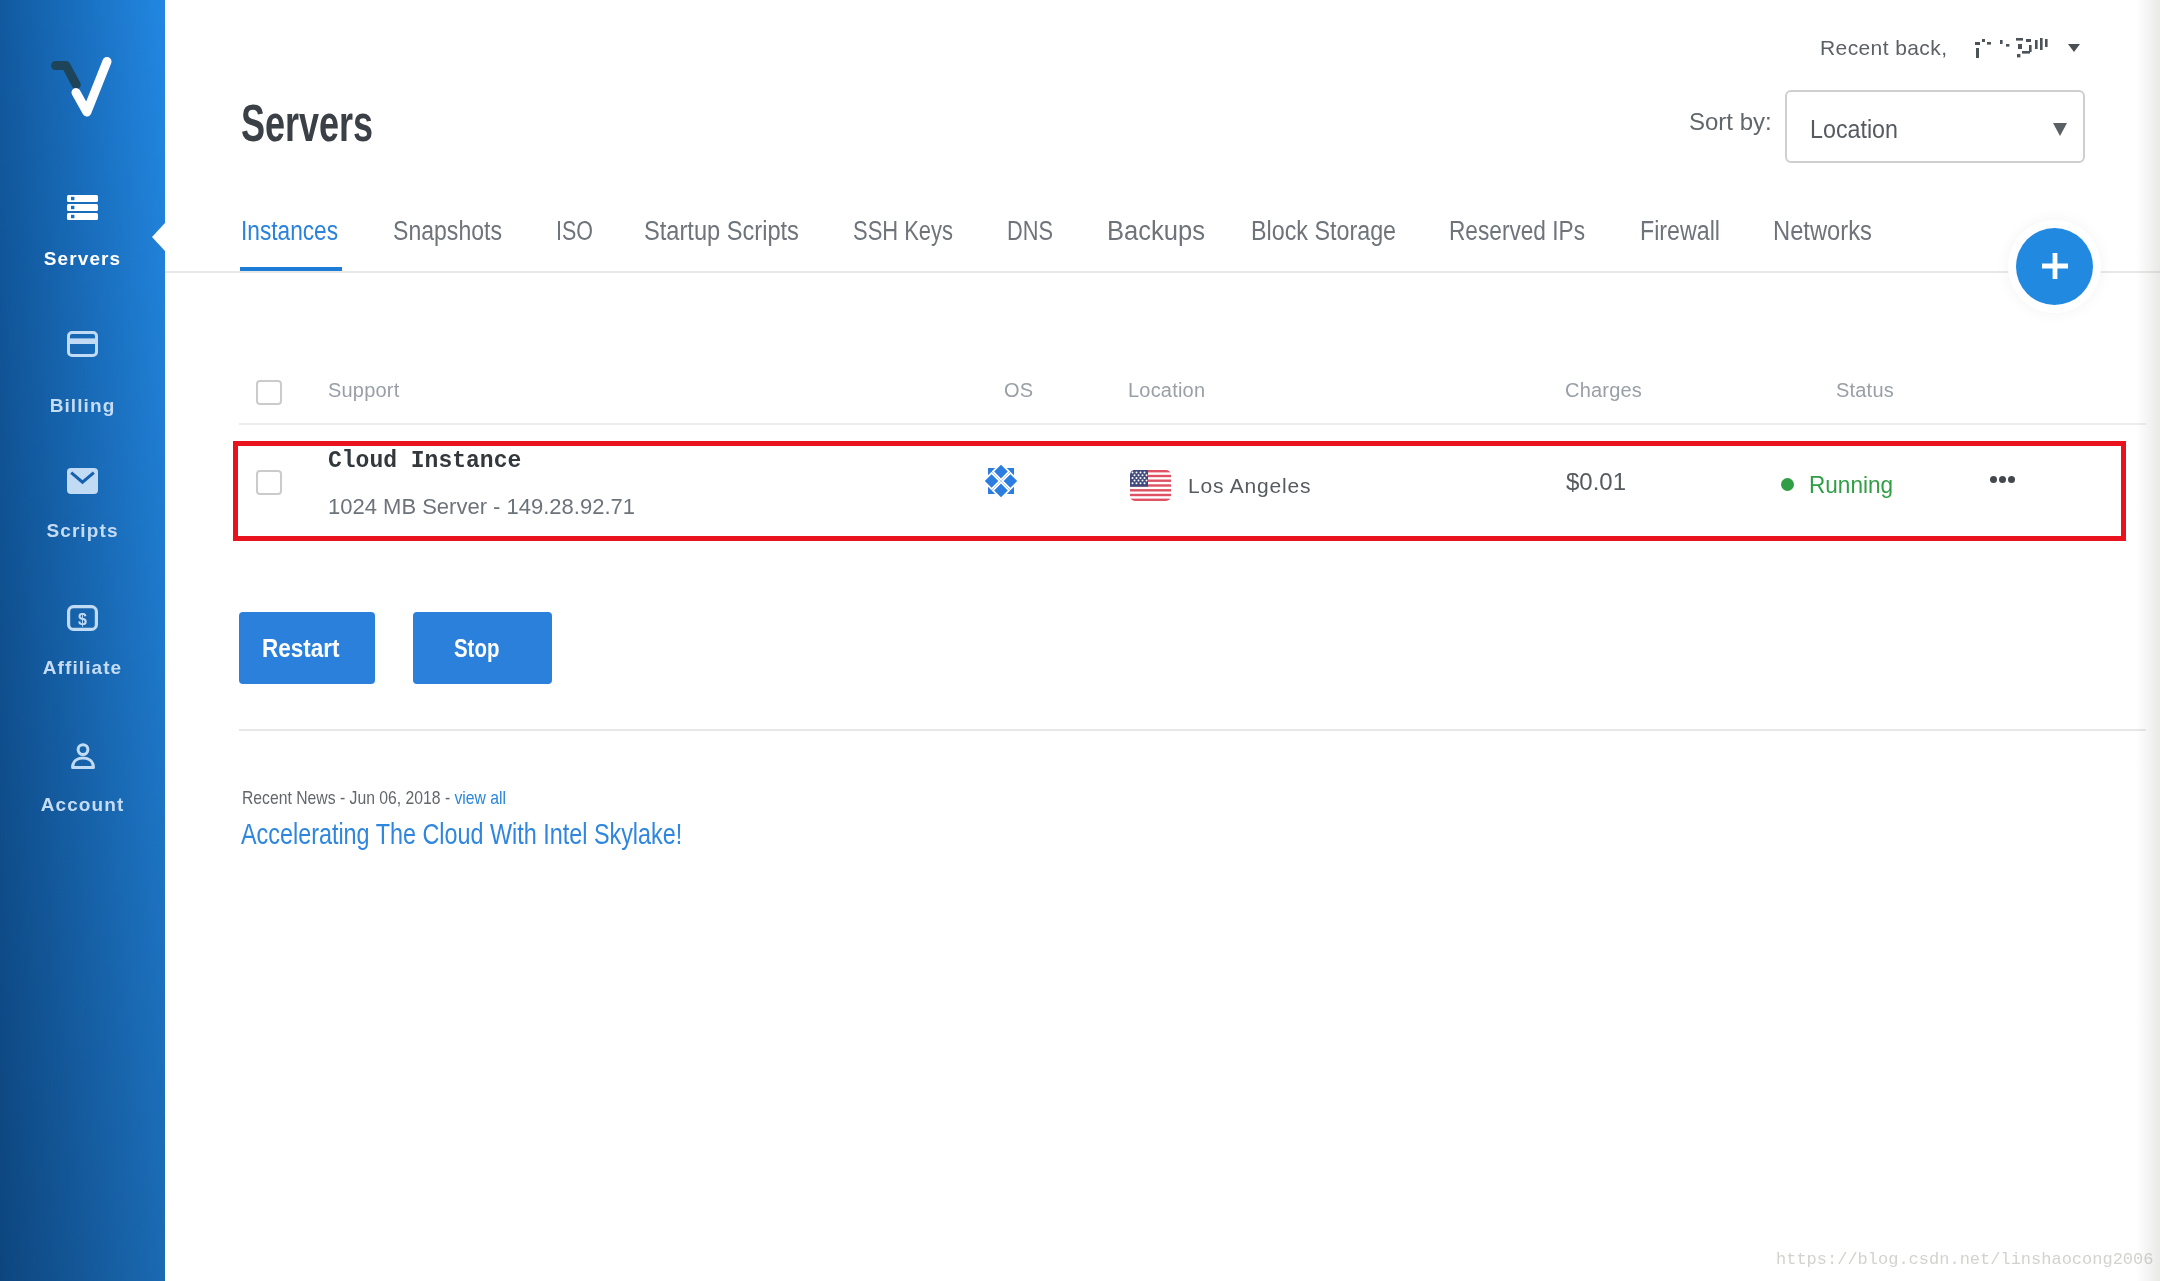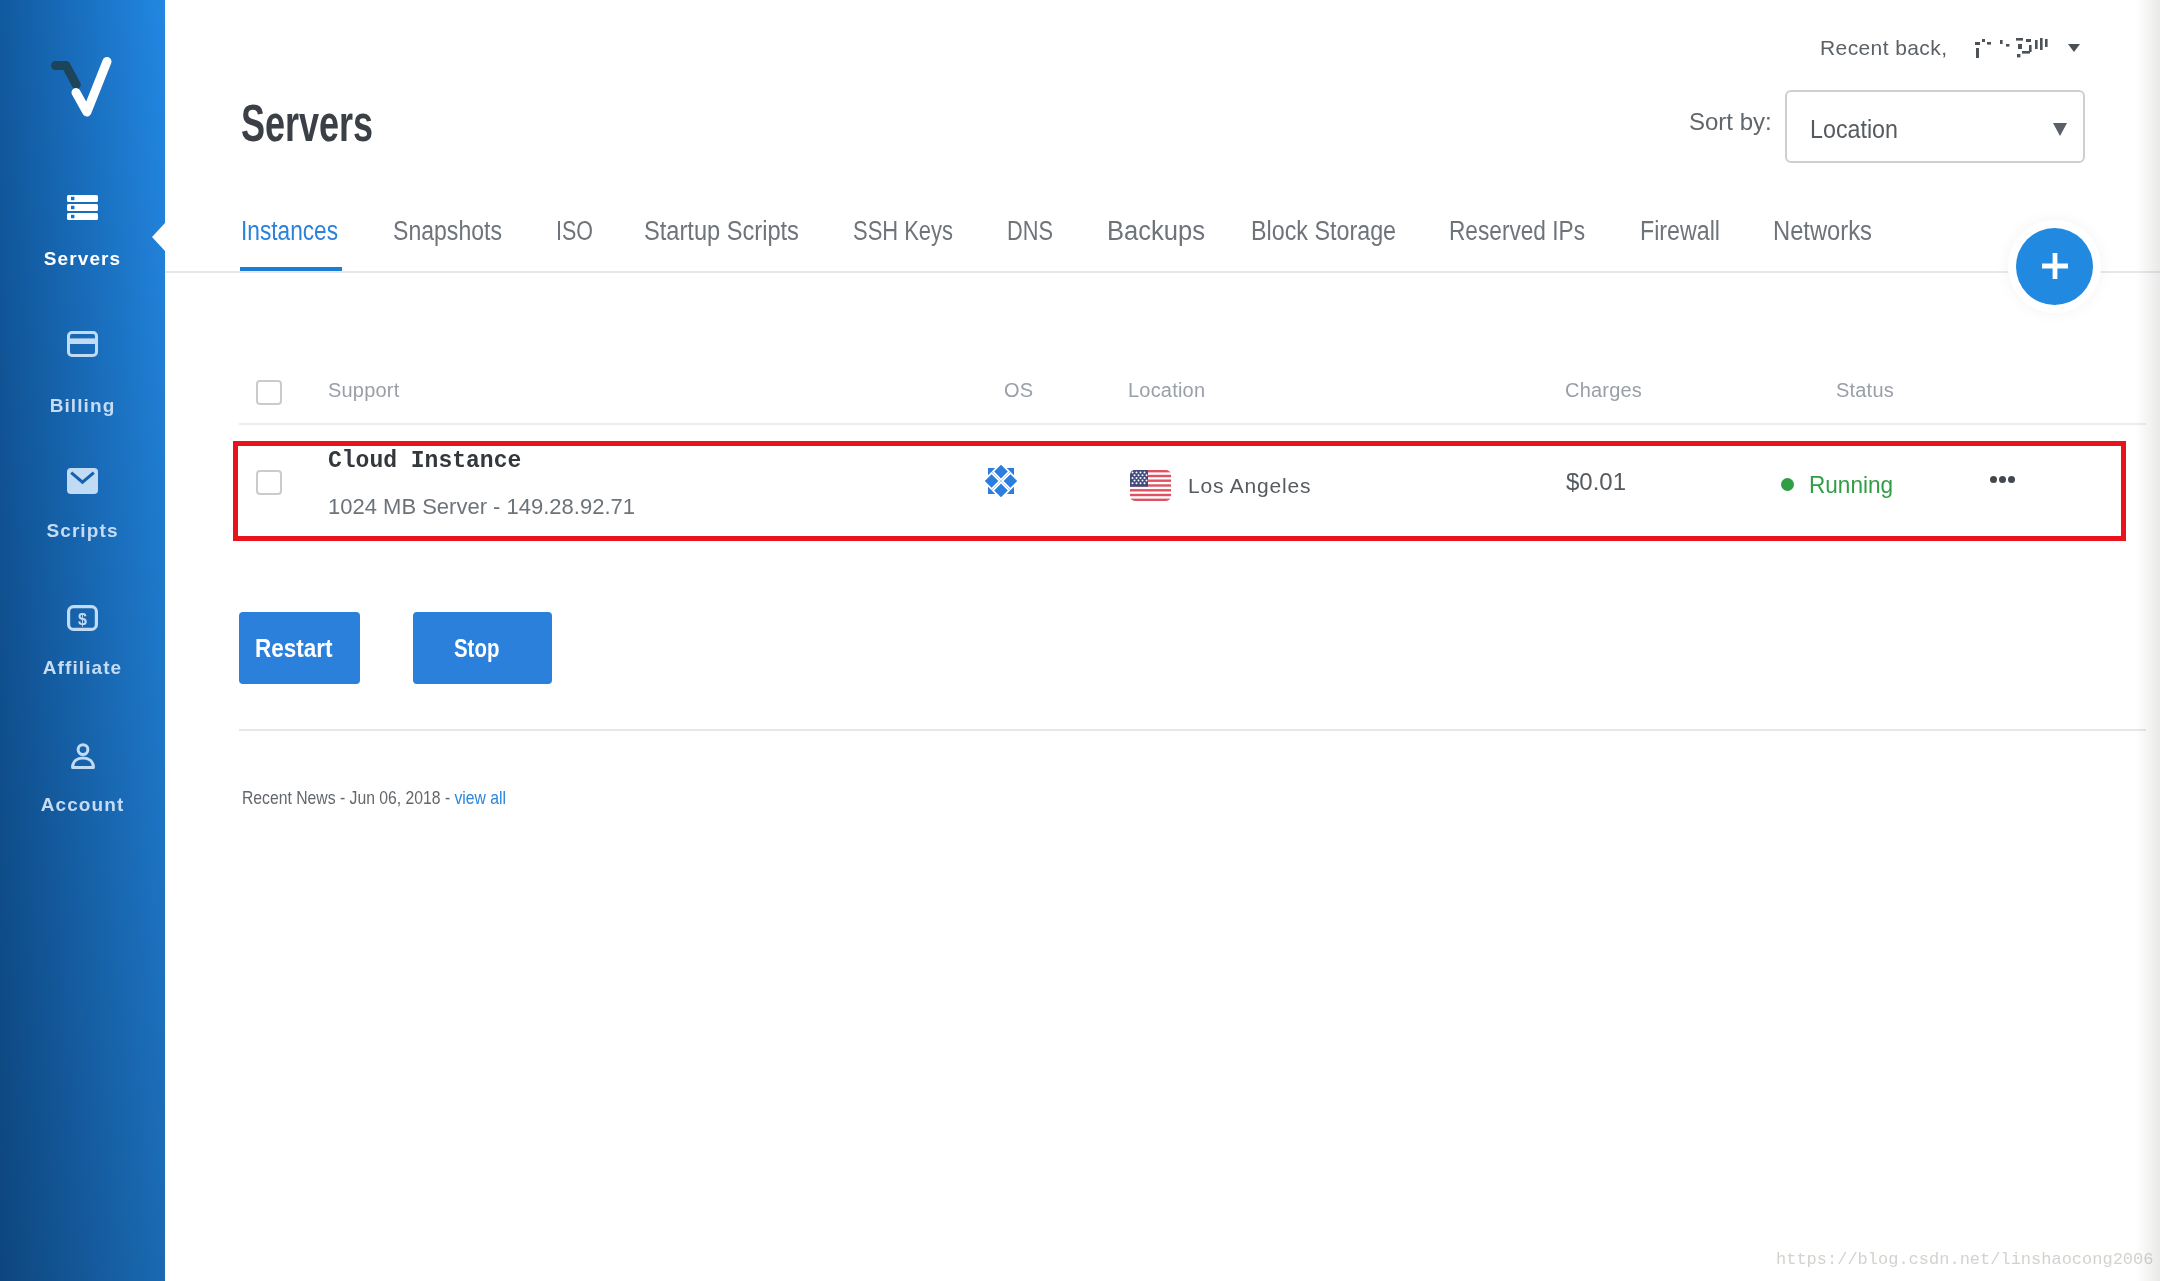--- a/index.html
+++ b/index.html
@@ -36,21 +36,21 @@
   #rowtitle{left:328px;top:450px;font-size:23px;line-height:23px;font-weight:bold;color:#33383d;font-family:Liberation Mono, monospace;}
   #rowsub{left:328px;top:496px;font-size:22px;line-height:22px;color:#6d737a;}
   #lostext{left:1188px;top:475px;font-size:21px;line-height:21px;color:#565b60;letter-spacing:.8px;}
   #charges{left:1566px;top:470px;font-size:24px;line-height:24px;color:#565b60;}
   #rundot{left:1781px;top:478px;width:13px;height:13px;border-radius:50%;background:#2f9e44;}
   #runtext{left:1809px;top:473px;font-size:24px;line-height:24px;color:#2f9e44;}
   .mdot{position:absolute;top:476px;width:7px;height:7px;border-radius:50%;background:#43484e;}
 
   .btn{position:absolute;top:612px;height:72px;background:#2a80da;border-radius:4px;
        color:#fff;font-weight:bold;font-size:26px;text-align:center;line-height:72px;}
-  #btn-restart{left:239px;width:121px;}
+  #btn-restart{left:239px;width:136px;}
   #btn-stop{left:413px;width:139px;}
   #botline{left:239px;top:729px;width:1907px;height:2px;background:#e7e7e7;}
 
   #news{left:242px;top:788px;font-size:19px;line-height:19px;color:#62676c;}
   #news .vall{color:#2a86dc;}
   #headline{left:241px;top:819px;font-size:30px;line-height:30px;color:#2e86de;}
 
   #watermark{left:1776px;top:1250px;font-family:"Liberation Mono",monospace;
              font-size:17px;line-height:20px;color:#d2d2ce;letter-spacing:0;}
   #edgeshade{right:0;top:0;width:24px;height:1281px;
@@ -228,16 +228,17 @@
   <div class="txt" id="runtext"><span class="sx" style="transform:scaleX(.94)">Running</span></div>
   <div class="mdot" style="left:1990px;"></div>
   <div class="mdot" style="left:1999px;"></div>
   <div class="mdot" style="left:2008px;"></div>
 
   <div class="btn" id="btn-restart"><span class="sx" style="transform:scaleX(.865)">Restart</span></div>
   <div class="btn" id="btn-stop"><span class="sx" style="transform:scaleX(.785)">Stop</span></div>
   <div class="abs" id="botline"></div>
 
   <div class="txt" id="news"><span class="sx" style="transform:scaleX(.828)">Recent News - Jun 06, 2018 - <span class="vall">view all</span></span></div>
+  <div class="txt" id="headline"><span class="sx" style="transform:scaleX(.779)">Accelerating The Cloud With Intel Skylake!</span></div>
 
   <div class="txt" id="watermark">https://blog.csdn.net/linshaocong2006</div>
   <div class="abs" id="edgeshade"></div>
 </div>
 
 </body></html>

